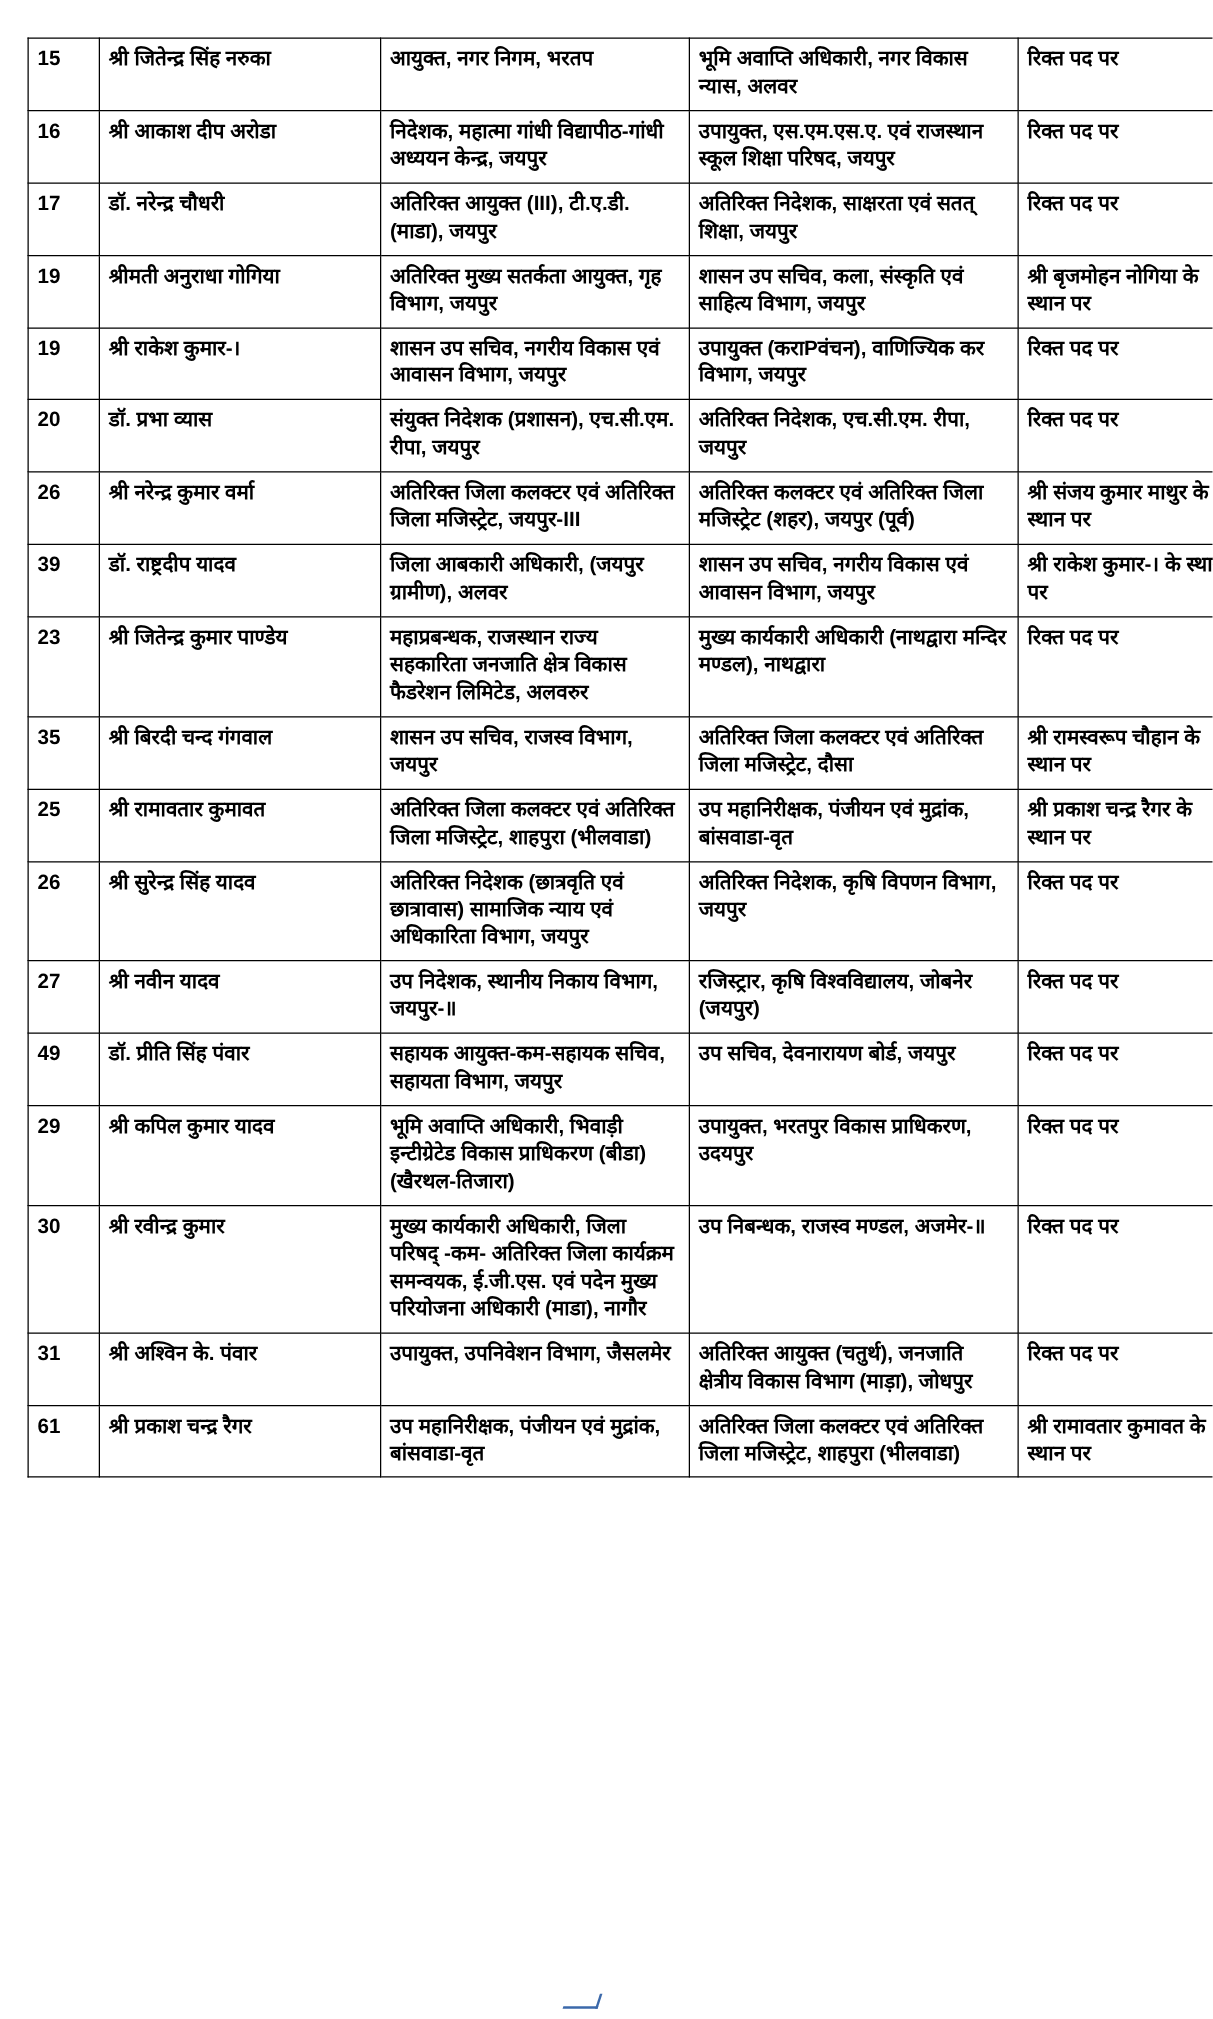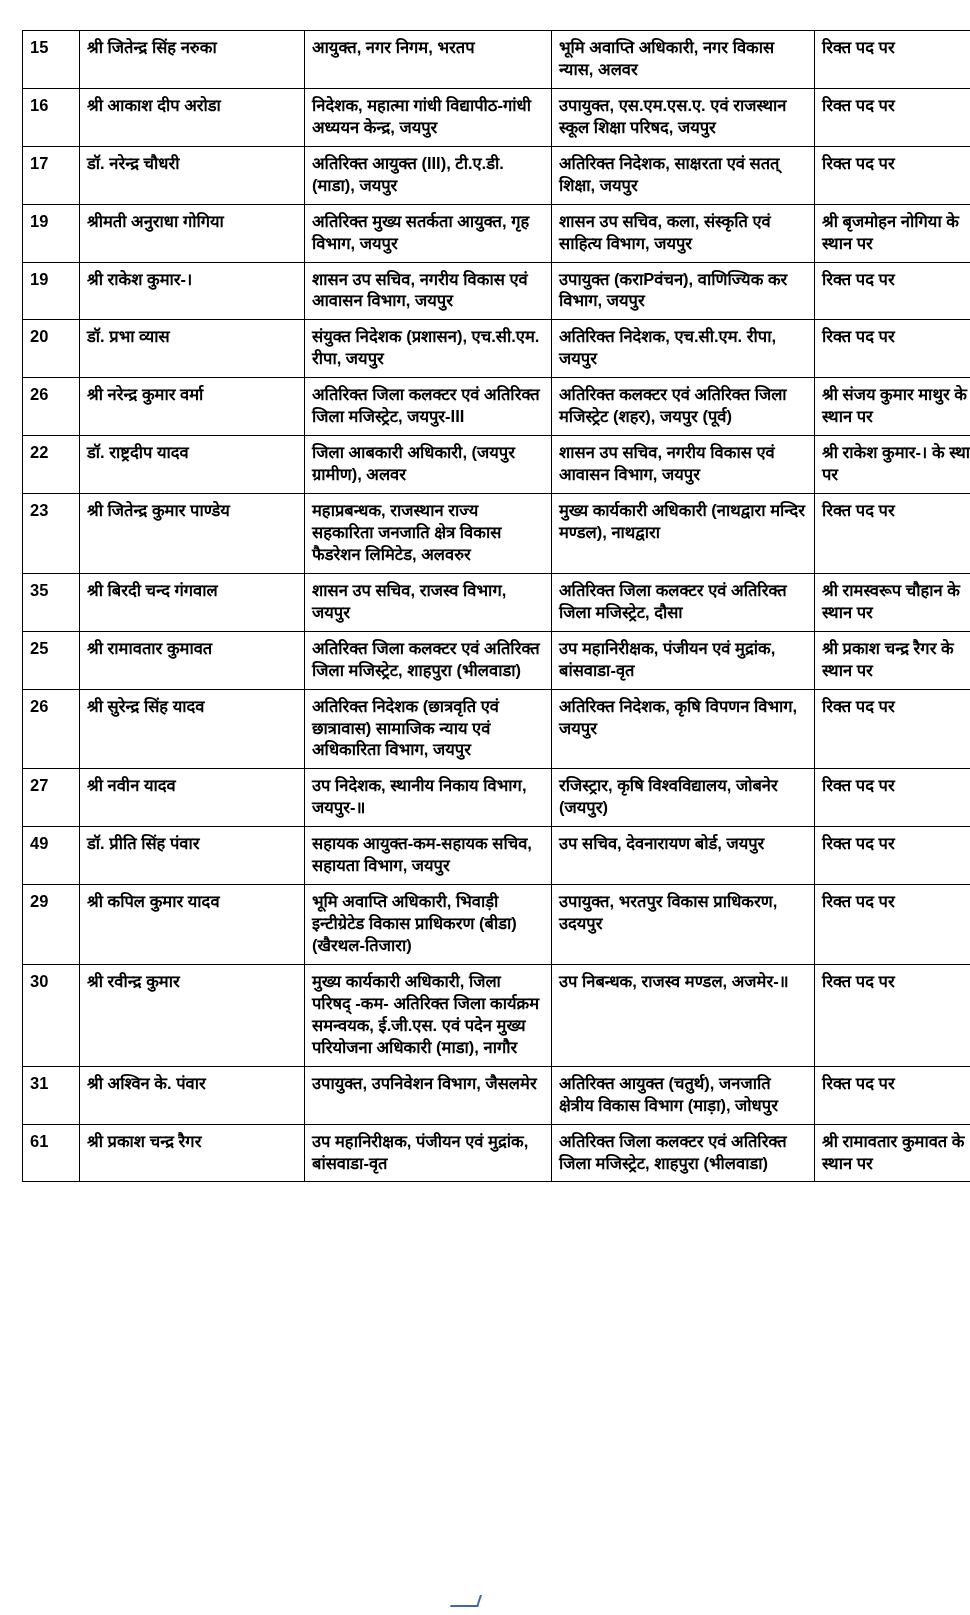--- a/index.html
+++ b/index.html
@@ -202,21 +202,21 @@
         <td class="col-to">
             <span class="cell-text">अतिरिक्त कलक्टर एवं अतिरिक्त जिला मजिस्ट्रेट (शहर), जयपुर (पूर्व)</span>
           </td>
         <td class="col-remark">
             <span class="cell-text">श्री संजय कुमार माथुर के स्थान पर</span>
           </td>
       </tr>
 
       <tr>
         <td class="col-sno">
-            <span class="cell-text">22</span>
+            <span class="cell-text">39</span>
           </td>
         <td class="col-name">
             <span class="cell-text">डॉ. राष्ट्रदीप यादव</span>
           </td>
         <td class="col-from">
             <span class="cell-text">जिला आबकारी अधिकारी, (जयपुर ग्रामीण), अलवर</span>
           </td>
         <td class="col-to">
             <span class="cell-text">शासन उप सचिव, नगरीय विकास एवं आवासन विभाग, जयपुर</span>
           </td>

